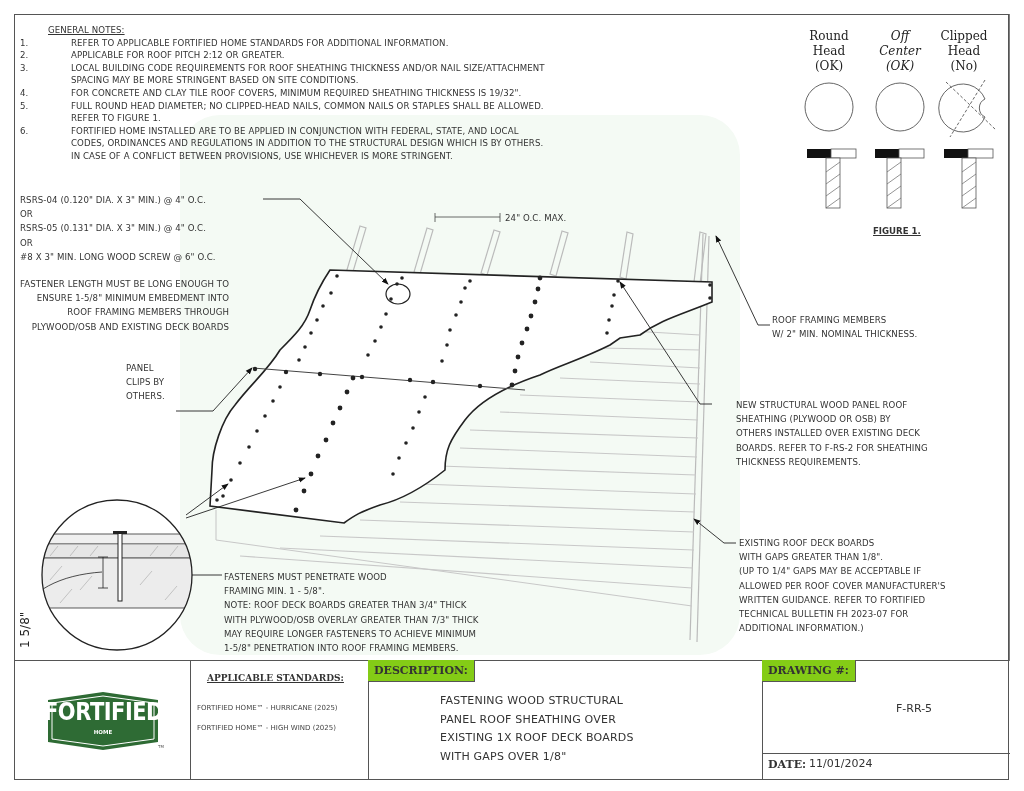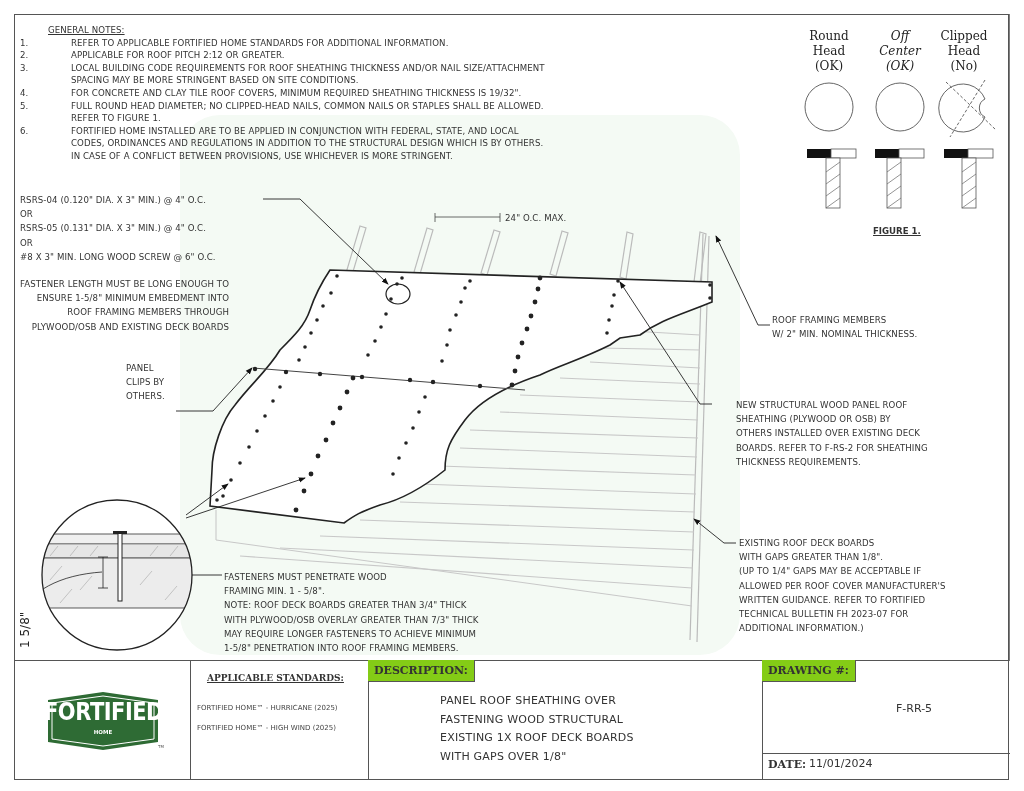--- a/index.html
+++ b/index.html
@@ -365,22 +365,22 @@
   <div class="logo-sub">HOME</div>
 </div>
 <div style="position:absolute; left:158px; top:744px; font-size:4px; color:#555;">TM</div>
 
 <div class="std-title">APPLICABLE STANDARDS:</div>
 <div class="std-item" style="top:704px;">FORTIFIED HOME™ - HURRICANE (2025)</div>
 <div class="std-item" style="top:724px;">FORTIFIED HOME™ - HIGH WIND (2025)</div>
 
 <div class="label-box" style="left:368px; top:660px;">DESCRIPTION:</div>
 <div class="desc">
+  <div>FASTENING WOOD STRUCTURAL</div>
   <div>PANEL ROOF SHEATHING OVER</div>
-  <div>FASTENING WOOD STRUCTURAL</div>
   <div>EXISTING 1X ROOF DECK BOARDS</div>
   <div>WITH GAPS OVER 1/8"</div>
 </div>
 
 <div class="label-box" style="left:762px; top:660px;">DRAWING #:</div>
 <div class="dwg-num">F-RR-5</div>
 <div class="date-lbl">DATE:</div>
 <div class="date-val">11/01/2024</div>
 
 </body></html>

